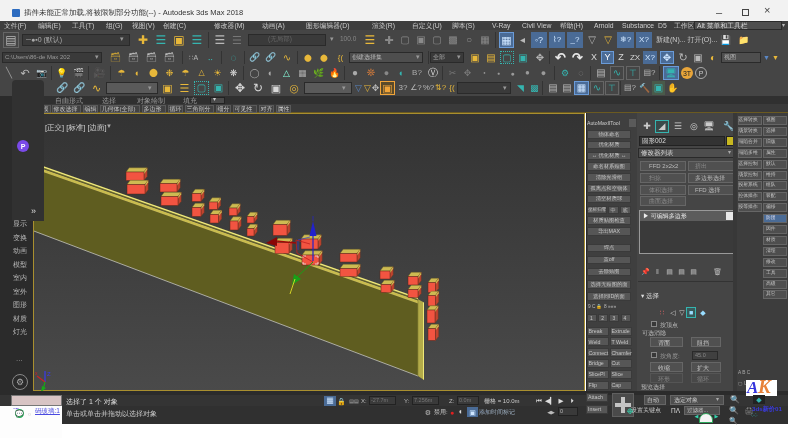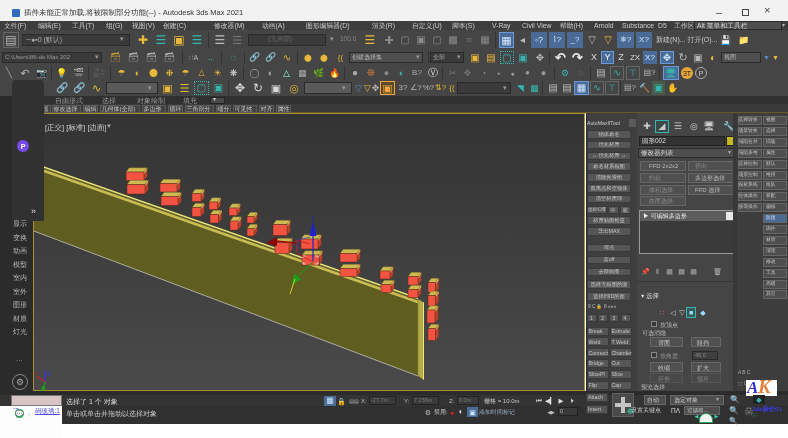--- a/index.html
+++ b/index.html
@@ -4,21 +4,21 @@
 *{margin:0;padding:0;box-sizing:border-box;}
 html,body{width:788px;height:438px;background:#fff;font-family:"Liberation Sans",sans-serif;overflow:hidden;}
 .abs{position:absolute;}
 body{position:relative;}
 .tx{position:absolute;white-space:nowrap;line-height:1;}
 .ic{position:absolute;display:flex;align-items:center;justify-content:center;line-height:1;}
 </style></head><body>
 
 <div class="abs" style="left:0px;top:0px;width:788px;height:21px;background:#f2f2f2;"></div>
 <div class="abs" style="left:12px;top:9px;width:8px;height:8px;background:#2d6cc0;border-radius:1px;"></div>
-<div class="tx" style="left:24px;top:9px;font-size:7.5px;color:#333;">插件未能正常加载,将被限制部分功能(--) - Autodesk 3ds Max 2021</div>
+<div class="tx" style="left:24px;top:9px;font-size:7.5px;color:#333;">插件未能正常加载,将被限制部分功能(--) - Autodesk 3ds Max 2018</div>
 <div class="tx" style="left:716px;top:7px;font-size:11px;color:#444;">–</div>
 <div class="abs" style="left:742px;top:9px;width:7px;height:7px;border:1px solid #444;"></div>
 <div class="tx" style="left:764px;top:5px;font-size:11px;color:#444;">×</div>
 <div class="abs" style="left:0px;top:21px;width:788px;height:9px;background:#3d3d3d;"></div>
 <div class="tx" style="left:4px;top:22.5px;font-size:6.8px;color:#cdcdcd;">文件(F)</div>
 <div class="tx" style="left:38px;top:22.5px;font-size:6.8px;color:#cdcdcd;">编辑(E)</div>
 <div class="tx" style="left:72px;top:22.5px;font-size:6.8px;color:#cdcdcd;">工具(T)</div>
 <div class="tx" style="left:106px;top:22.5px;font-size:6.8px;color:#cdcdcd;">组(G)</div>
 <div class="tx" style="left:132px;top:22.5px;font-size:6.8px;color:#cdcdcd;">视图(V)</div>
 <div class="tx" style="left:163px;top:22.5px;font-size:6.8px;color:#cdcdcd;">创建(C)</div>

